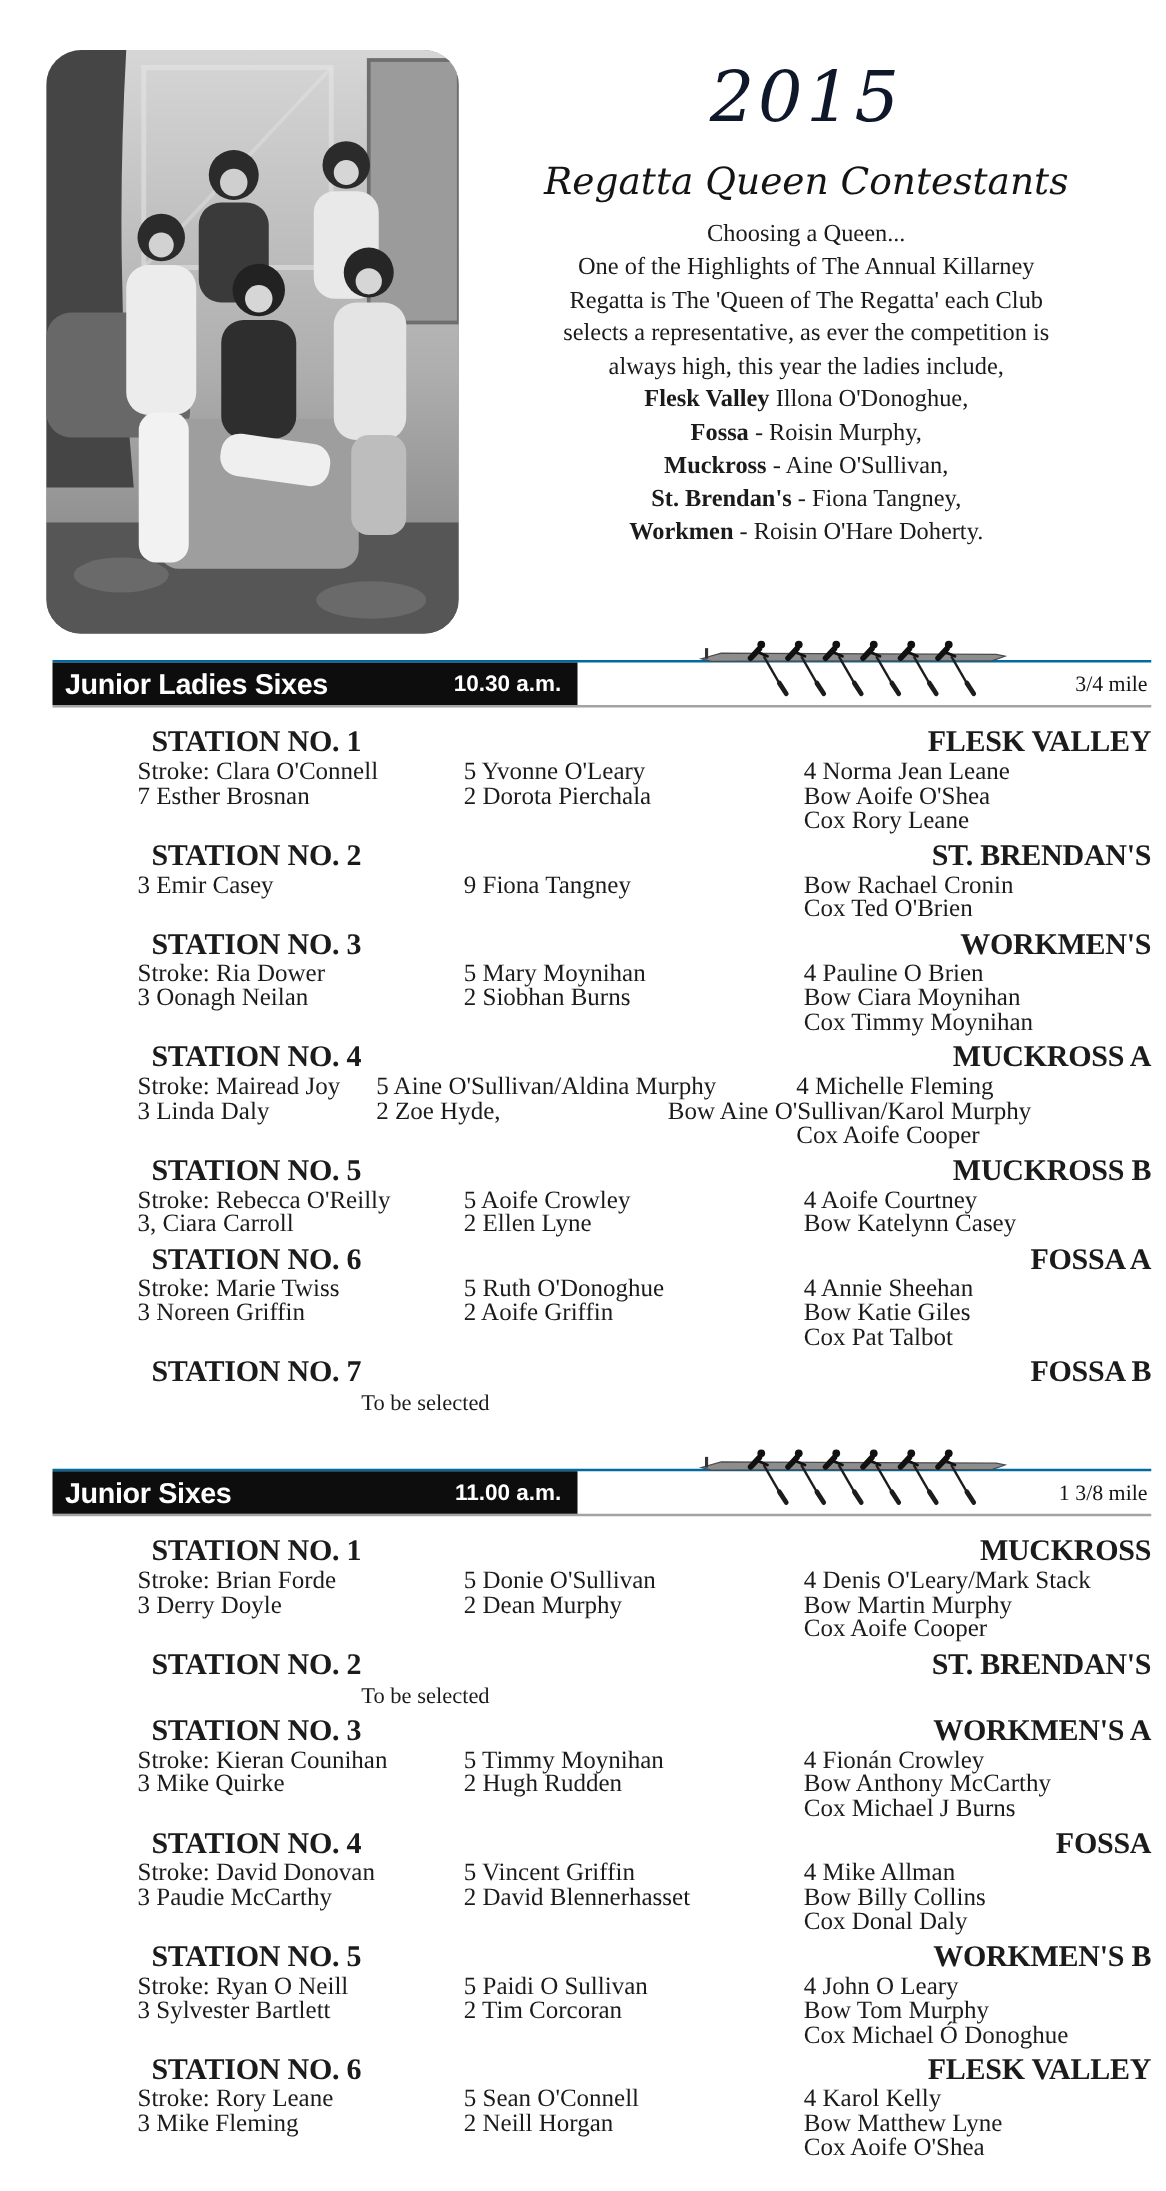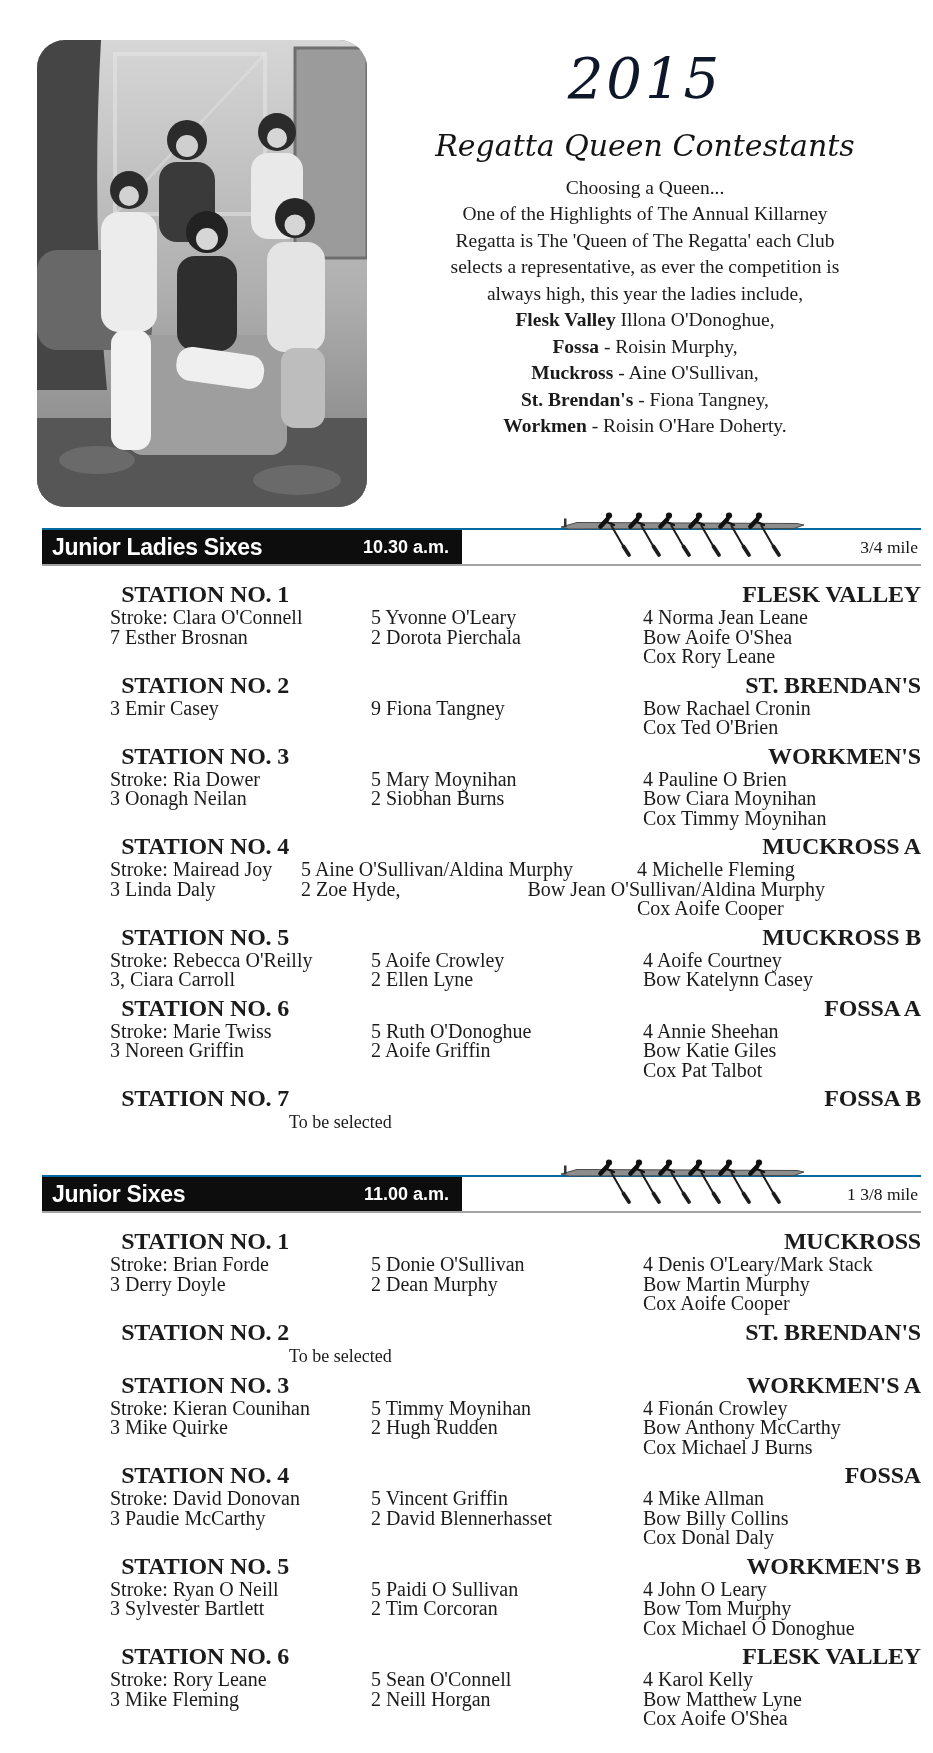--- a/index.html
+++ b/index.html
@@ -227,21 +227,21 @@
               <span class="station-club">MUCKROSS A</span>
             </div>
             <div class="crew-row">
               <span class="cell">Stroke: Mairead Joy</span>
               <span class="cell">5 Aine O'Sullivan/Aldina Murphy</span>
               <span class="cell">4 Michelle Fleming</span>
             </div>
             <div class="crew-row">
               <span class="cell">3 Linda Daly</span>
               <span class="cell">2 Zoe Hyde,</span>
-              <span class="cell cell-span">Bow Jean O'Sullivan/Aldina Murphy</span>
+              <span class="cell cell-span">Bow Aine O'Sullivan/Karol Murphy</span>
             </div>
             <div class="crew-row">
               <span class="cell"></span>
               <span class="cell"></span>
               <span class="cell">Cox Aoife Cooper</span>
             </div>
           </div>
           <div class="station">
             <div class="station-head">
               <span class="station-no">STATION NO. 5</span>

